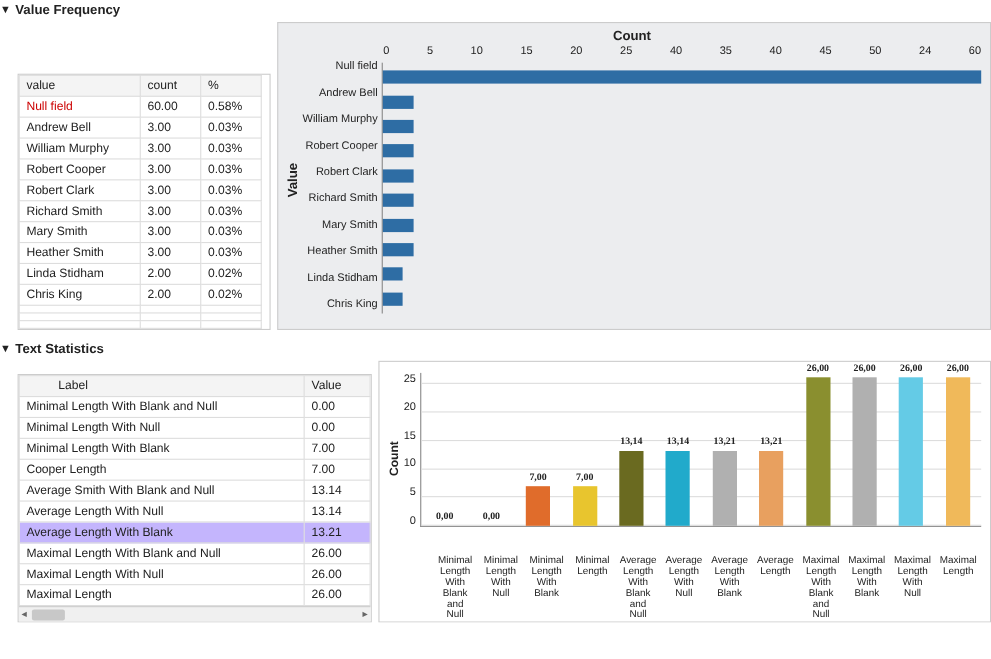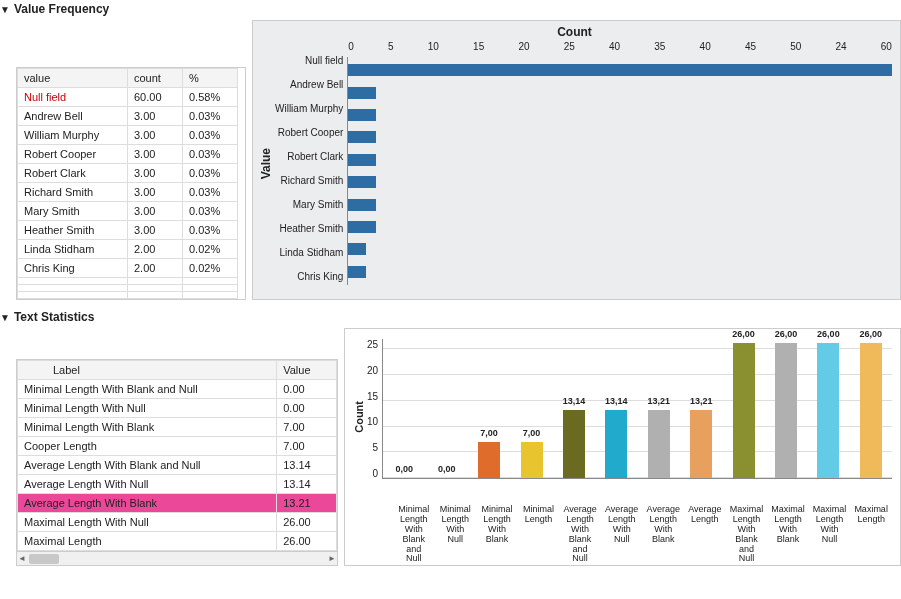--- a/index.html
+++ b/index.html
@@ -7,21 +7,21 @@
   
   .section-header { display: flex; align-items: center; font-weight: bold; font-size: 12px; padding: 2px 0 4px 0; cursor: pointer; }
   .section-header .tri { margin-right: 4px; font-size: 10px; }
   
   .row-wrap { display: flex; gap: 6px; align-items: flex-end; }
   
   
   table.data-tbl { border-collapse: collapse; font-size: 11px; }
   table.data-tbl th, table.data-tbl td { border: 1px solid #ddd; padding: 3px 6px; text-align: left; white-space: nowrap; }
   table.data-tbl th { background: #f4f4f4; font-weight: normal; }
-  table.data-tbl tr.sel td { background: #ec4899; }
+  table.data-tbl tr.sel td { background: #c4b5fd; }
   .red-text { color: #c00; }
   
   .table-container-1 { width: 230px; border: 1px solid #ccc; }
   .table-container-1 table.data-tbl th:nth-child(1), .table-container-1 table.data-tbl td:nth-child(1) { width: 110px; }
   .table-container-1 table.data-tbl th:nth-child(2), .table-container-1 table.data-tbl td:nth-child(2) { width: 55px; text-align: left; }
   .table-container-1 table.data-tbl th:nth-child(3), .table-container-1 table.data-tbl td:nth-child(3) { width: 55px; }
   
   .table-container-2 { width: 322px; border: 1px solid #ccc; overflow: auto; }
   .table-container-2 table.data-tbl { width: 100%; }
   .table-container-2 table.data-tbl th:nth-child(2), .table-container-2 table.data-tbl td:nth-child(2) { width: 60px; }
@@ -47,21 +47,21 @@
   
   .chart2-wrap { flex: 1; border: 1px solid #ccc; padding: 4px 8px; position: relative; height: 238px; }
   .chart2-body { display: flex; height: 168px; }
   .chart2-yaxis-label { writing-mode: vertical-rl; transform: rotate(180deg); font-weight: bold; font-size: 11px; align-self: center; margin-right: 2px; }
   .chart2-ylabels { display: flex; flex-direction: column; justify-content: space-between; text-align: right; font-size: 10px; padding-right: 4px; height: 140px; margin-top: 6px; }
   .chart2-plot { flex: 1; position: relative; border-left: 1px solid #888; border-bottom: 1px solid #888; margin-top: 6px; height: 140px; }
   .chart2-grid { position: absolute; inset: 0; }
   .chart2-grid .gl { position: absolute; left: 0; right: 0; border-top: 1px solid #ddd; }
   .chart2-bars { position: absolute; inset: 0; display: flex; align-items: flex-end; justify-content: space-around; }
   .chart2-col { display: flex; flex-direction: column; align-items: center; width: 8%; position: relative; }
-  .chart2-val { position: absolute; top: -14px; font-size: 9px; font-weight: bold; white-space: nowrap; }
+  .chart2-val { position: absolute; top: -14px; font-size: 9px; font-weight: bold; white-space: nowrap; font-family: Liberation Serif, serif; }
   .chart2-barbox { width: 22px; }
   .chart2-catlabels { display: flex; justify-content: space-around; font-size: 9px; margin-left: 40px; margin-top: 4px; }
   .chart2-catlabels div { width: 8%; text-align: center; word-break: break-all; line-height: 1.1; }
   .chart2-xlabel { text-align: center; font-weight: bold; font-size: 11px; margin-top: 4px; }
 </style>
 </head>
 <body>
 
 <div class="section-header">
   <span class="tri">▼</span>
@@ -222,30 +222,34 @@
           </tr>
           <tr>
             <td>Minimal Length With Blank</td>
             <td>7.00</td>
           </tr>
           <tr>
             <td>Cooper Length</td>
             <td>7.00</td>
           </tr>
           <tr>
-            <td>Average Length With Blank and Null</td>
+            <td>Average Smith With Blank and Null</td>
             <td>13.14</td>
           </tr>
           <tr>
             <td>Average Length With Null</td>
             <td>13.14</td>
           </tr>
           <tr class="sel">
             <td>Average Length With Blank</td>
             <td>13.21</td>
+          </tr>
+          <tr>
+            <td>Maximal Length With Blank and Null</td>
+            <td>26.00</td>
           </tr>
           <tr>
             <td>Maximal Length With Null</td>
             <td>26.00</td>
           </tr>
           <tr>
             <td>Maximal Length</td>
             <td>26.00</td>
           </tr>
         </tbody>

